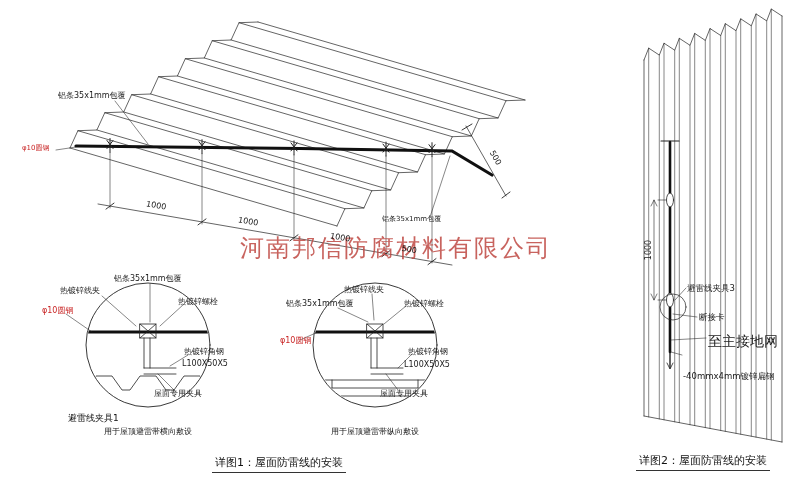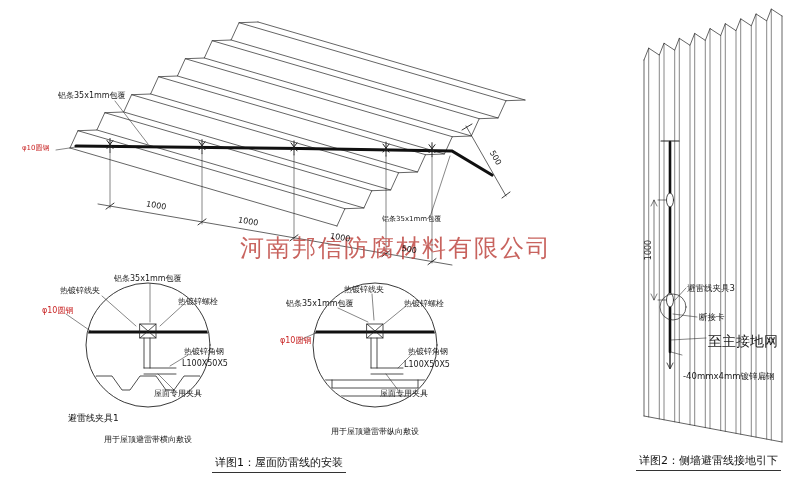--- a/index.html
+++ b/index.html
@@ -185,33 +185,33 @@
   <div class="dimlbl" style="left:495px;top:158px;transform:translate(-50%,-50%) rotate(60deg);">500</div>
 
   <div class="lbl" style="left:60px;top:287px;">热镀锌线夹</div>
   <div class="lbl" style="left:114px;top:275px;">铝条35x1mm包覆</div>
   <div class="lbl" style="left:178px;top:298px;">热镀锌螺栓</div>
   <div class="lbl red" style="left:42px;top:307px;">φ10圆钢</div>
   <div class="lbl" style="left:184px;top:348px;">热镀锌角钢</div>
   <div class="lbl" style="left:182px;top:360px;">L100X50X5</div>
   <div class="lbl" style="left:154px;top:390px;">屋面专用夹具</div>
   <div class="title" style="left:68px;top:412px;width:160px;">避雷线夹具1</div>
-  <div class="sub" style="left:48px;top:426px;width:200px;margin-top:8px;">用于屋顶避雷带横向敷设</div>
+  <div class="sub" style="left:48px;top:426px;width:200px;">用于屋顶避雷带横向敷设</div>
 
   <div class="lbl" style="left:286px;top:300px;">铝条35x1mm包覆</div>
   <div class="lbl" style="left:344px;top:286px;">热镀锌线夹</div>
   <div class="lbl" style="left:404px;top:300px;">热镀锌螺栓</div>
   <div class="lbl red" style="left:280px;top:337px;">φ10圆钢</div>
   <div class="lbl" style="left:408px;top:348px;">热镀锌角钢</div>
   <div class="lbl" style="left:404px;top:361px;">L100X50X5</div>
   <div class="lbl" style="left:380px;top:390px;">屋面专用夹具</div>
   <div class="sub" style="left:275px;top:426px;width:200px;">用于屋顶避雷带纵向敷设</div>
 
   <div class="lbl" style="left:687px;top:284px;font-size:8.5px;">避雷线夹具3</div>
   <div class="lbl" style="left:699px;top:313px;font-size:8.5px;">断接卡</div>
   <div class="lbl" style="left:708px;top:334px;font-size:14px;">至主接地网</div>
   <div class="lbl" style="left:683px;top:372px;font-size:8.5px;">-40mmx4mm镀锌扁钢</div>
   <div class="dimlbl" style="left:649px;top:250px;transform:translate(-50%,-50%) rotate(-90deg);">1000</div>
 
   <div class="cap" style="left:196px;top:455px;">详图1：屋面防雷线的安装</div>
-  <div class="cap" style="left:620px;top:453px;">详图2：侧墙避雷线接地引下</div>
+  <div class="cap" style="left:620px;top:453px;">详图2：屋面防雷线的安装</div>
 
 </div>
 
 </body></html>

